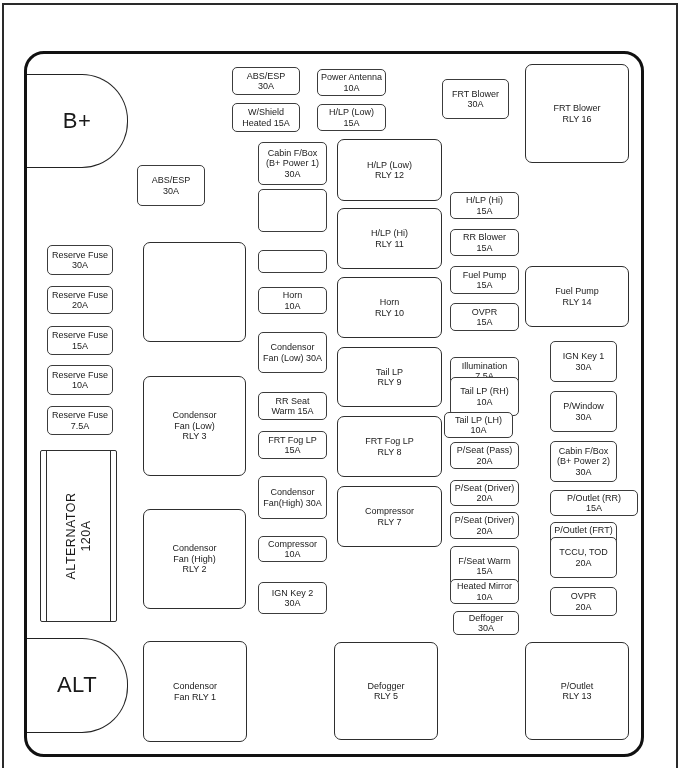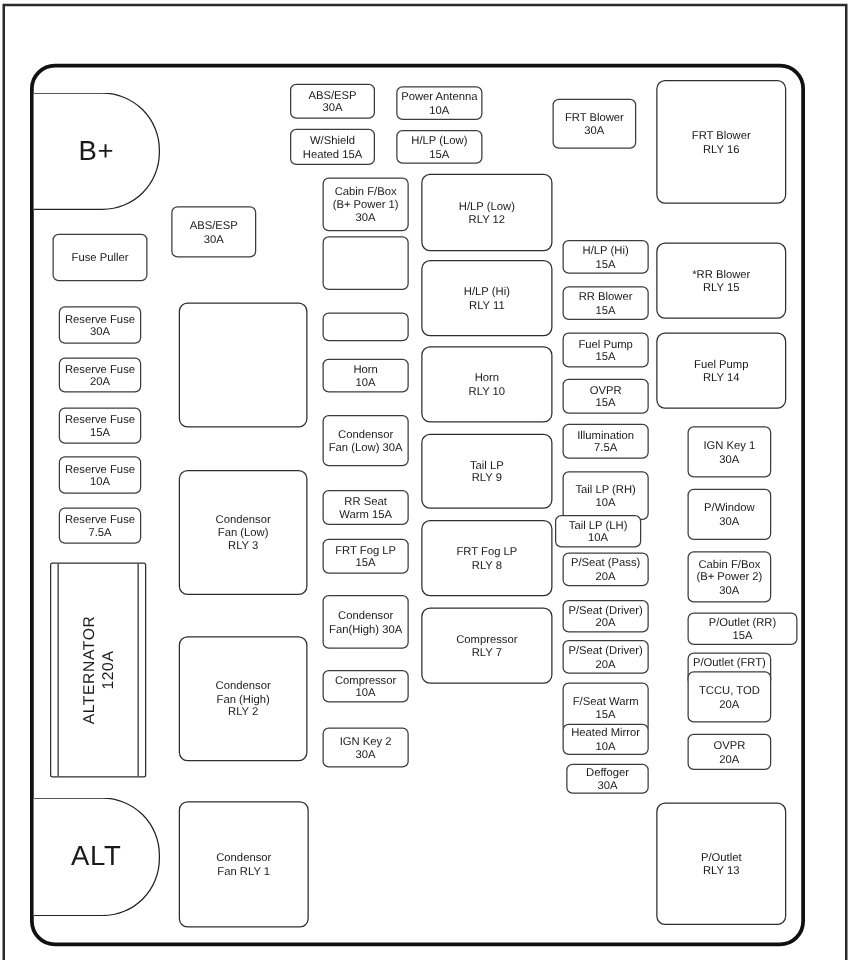--- a/index.html
+++ b/index.html
@@ -106,21 +106,20 @@
   <div class="box" style="left:232px;top:103px;width:68px;height:29px">W/Shield
 Heated 15A</div>
   <div class="box" style="left:317px;top:69px;width:69px;height:27px">Power Antenna
 10A</div>
   <div class="box" style="left:317px;top:104px;width:69px;height:27px">H/LP (Low)
 15A</div>
   <div class="box" style="left:442px;top:79px;width:67px;height:40px">FRT Blower
 30A</div>
   <div class="box" style="left:137px;top:165px;width:68px;height:41px">ABS/ESP
 30A</div>
-  <div class="box" style="left:42px;top:187px;width:76px;height:38px">Fuse Puller</div>
 
   <div class="box" style="left:47px;top:245px;width:66px;height:30px">Reserve Fuse
 30A</div>
   <div class="box" style="left:47px;top:286px;width:66px;height:28px">Reserve Fuse
 20A</div>
   <div class="box" style="left:47px;top:326px;width:66px;height:29px">Reserve Fuse
 15A</div>
   <div class="box" style="left:47px;top:365px;width:66px;height:30px">Reserve Fuse
 10A</div>
   <div class="box" style="left:47px;top:406px;width:66px;height:29px">Reserve Fuse
@@ -170,58 +169,58 @@
 RLY 7</div>
 
   <div class="box" style="left:450px;top:192px;width:69px;height:27px">H/LP (Hi)
 15A</div>
   <div class="box" style="left:450px;top:229px;width:69px;height:27px">RR Blower
 15A</div>
   <div class="box" style="left:450px;top:266px;width:69px;height:28px">Fuel Pump
 15A</div>
   <div class="box" style="left:450px;top:303px;width:69px;height:28px">OVPR
 15A</div>
-  <div class="box" style="left:450px;top:339px;width:69px;height:28px">Illumination
+  <div class="box" style="left:450px;top:357px;width:69px;height:28px">Illumination
 7.5A</div>
   <div class="box" style="left:450px;top:377px;width:69px;height:39px">Tail LP (RH)
 10A</div>
   <div class="box" style="left:444px;top:412px;width:69px;height:26px">Tail LP (LH)
 10A</div>
   <div class="box" style="left:450px;top:442px;width:69px;height:27px">P/Seat (Pass)
 20A</div>
   <div class="box" style="left:450px;top:480px;width:69px;height:26px">P/Seat (Driver)
 20A</div>
   <div class="box" style="left:450px;top:512px;width:69px;height:27px">P/Seat (Driver)
 20A</div>
   <div class="box" style="left:450px;top:546px;width:69px;height:40px">F/Seat Warm
 15A</div>
   <div class="box" style="left:450px;top:579px;width:69px;height:25px">Heated Mirror
 10A</div>
   <div class="box" style="left:453px;top:611px;width:66px;height:24px">Deffoger
 30A</div>
 
   <div class="box relay" style="left:525px;top:64px;width:104px;height:99px">FRT Blower
 RLY 16</div>
-  <div class="box relay" style="left:525px;top:194px;width:104px;height:61px">*RR Blower
-RLY 15</div>
   <div class="box relay" style="left:525px;top:266px;width:104px;height:61px">Fuel Pump
 RLY 14</div>
 
   <div class="box" style="left:550px;top:341px;width:67px;height:41px">IGN Key 1
 30A</div>
   <div class="box" style="left:550px;top:391px;width:67px;height:41px">P/Window
 30A</div>
   <div class="box" style="left:550px;top:441px;width:67px;height:41px">Cabin F/Box
 (B+ Power 2)
 30A</div>
   <div class="box" style="left:550px;top:490px;width:88px;height:26px">P/Outlet (RR)
 15A</div>
   <div class="box" style="left:550px;top:522px;width:67px;height:27px">P/Outlet (FRT)
 15A</div>
   <div class="box" style="left:550px;top:537px;width:67px;height:41px">TCCU, TOD
 20A</div>
   <div class="box" style="left:550px;top:587px;width:67px;height:29px">OVPR
 20A</div>
 
+  <div class="box relay" style="left:334px;top:642px;width:104px;height:98px">Defogger
+RLY 5</div>
   <div class="box relay" style="left:525px;top:642px;width:104px;height:98px">P/Outlet
 RLY 13</div>
 
 </div>
 
 </body></html>

